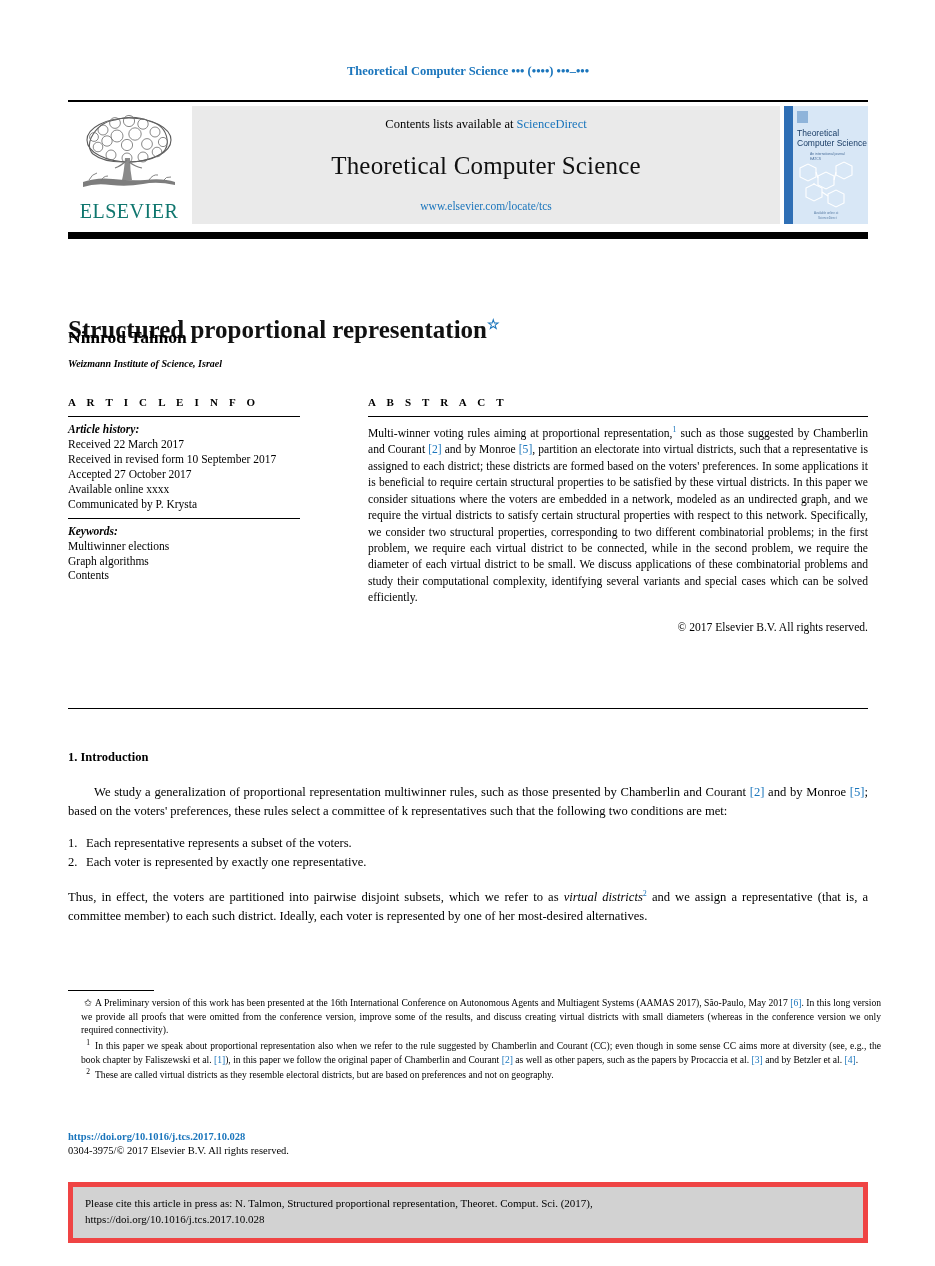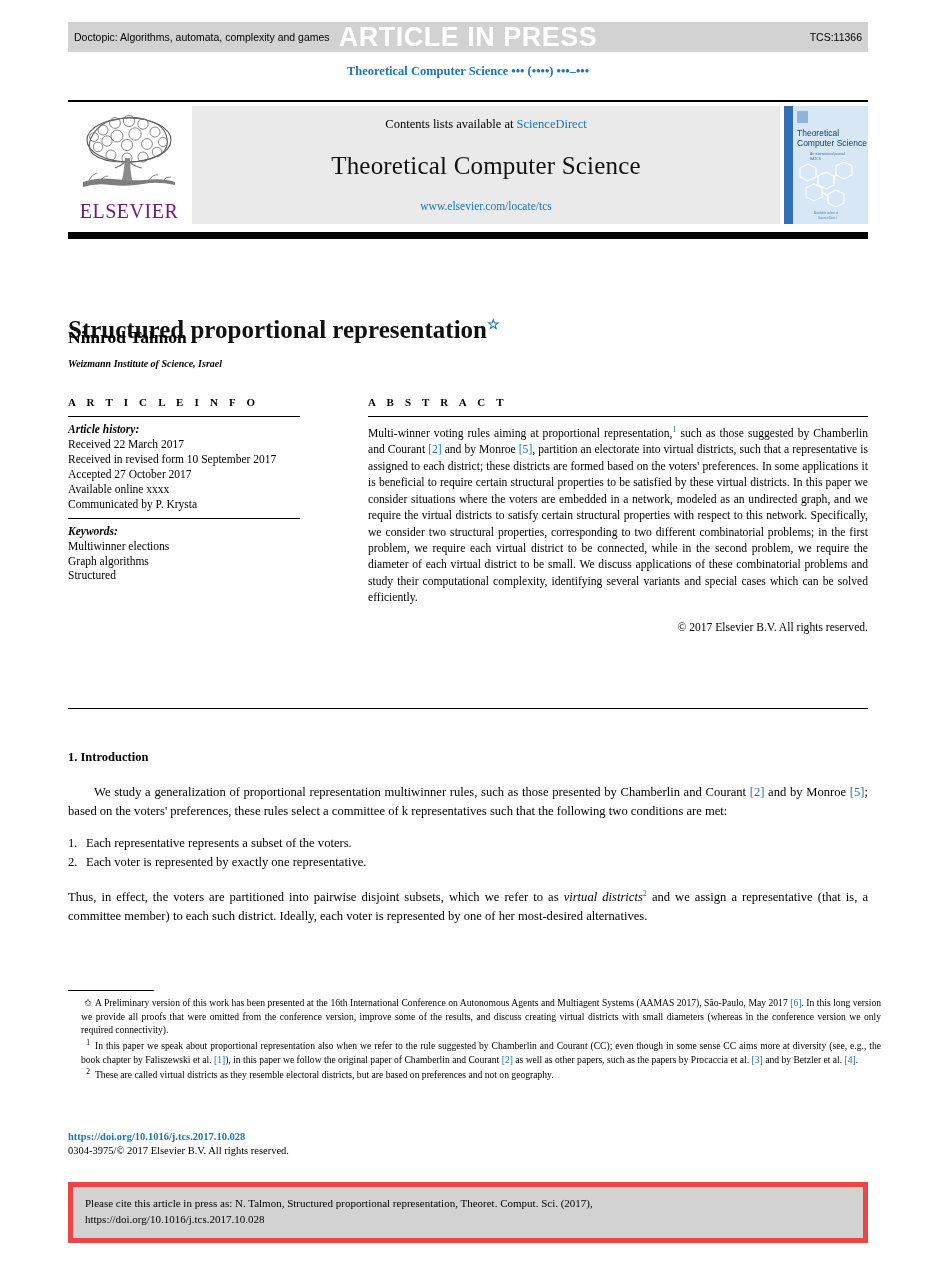--- a/index.html
+++ b/index.html
@@ -92,21 +92,21 @@
     flex-direction: column;
     align-items: center;
     justify-content: center;
     flex: 0 0 122px;
   }
   .elsevier-tree { display:block; }
   .elsevier-word {
     font-family: "Liberation Serif", serif;
     font-size: 20px;
     letter-spacing: 0.5px;
-    color: #701a75;
+    color: #0f766e;
     line-height: 1;
     margin-top: 1px;
   }
   .mast-center {
     flex: 1 1 auto;
     background: #eaeaea;
     margin: 4px 4px 4px 2px;
     display: flex;
     flex-direction: column;
     align-items: center;
@@ -309,25 +309,20 @@
     padding: 9px 12px 10px 12px;
     font-size: 11px;
     line-height: 1.45;
   }
 </style>
 </head>
 <body>
 
 <div class="page">
 
-  <div class="press-band">
-    <span class="doctopic">Doctopic: Algorithms, automata, complexity and games</span>
-    <span class="press-title">ARTICLE IN PRESS</span>
-    <span class="tcs-code">TCS:11366</span>
-  </div>
 
   <div class="running-head">Theoretical Computer Science ••• (••••) •••–•••</div>
 
   <div class="masthead">
     <div class="masthead-inner">
 
       <div class="elsevier-logo">
         <svg class="elsevier-tree" width="104" height="86" viewBox="0 0 104 86">
           <g fill="#4a4a4a">
             <ellipse cx="52" cy="26" rx="42" ry="22" fill="none" stroke="#5a5a5a" stroke-width="1.1"></ellipse>
@@ -421,21 +416,21 @@
         <div>Received in revised form 10 September 2017</div>
         <div>Accepted 27 October 2017</div>
         <div>Available online xxxx</div>
         <div>Communicated by P. Krysta</div>
       </div>
       <div class="hr-thin"></div>
       <div class="info-block">
         <div class="lab">Keywords:</div>
         <div>Multiwinner elections</div>
         <div>Graph algorithms</div>
-        <div>Structured</div>
+        <div>Contents</div>
       </div>
     </div>
 
     <div class="col-abs">
       <div class="sec-head">A B S T R A C T</div>
       <div class="hr-thin"></div>
       <div class="abs-body"><span>Multi-winner voting rules aiming at proportional representation,</span><span class="sup">1</span><span> such as those suggested by Chamberlin and Courant </span><span class="ref">[2]</span><span> and by Monroe </span><span class="ref">[5]</span><span>, partition an electorate into virtual districts, such that a representative is assigned to each district; these districts are formed based on the voters' preferences. In some applications it is beneficial to require certain structural properties to be satisfied by these virtual districts. In this paper we consider situations where the voters are embedded in a network, modeled as an undirected graph, and we require the virtual districts to satisfy certain structural properties with respect to this network. Specifically, we consider two structural properties, corresponding to two different combinatorial problems; in the first problem, we require each virtual district to be connected, while in the second problem, we require the diameter of each virtual district to be small. We discuss applications of these combinatorial problems and study their computational complexity, identifying several variants and special cases which can be solved efficiently.</span></div>
       <div class="copyline">© 2017 Elsevier B.V. All rights reserved.</div>
     </div>
 

